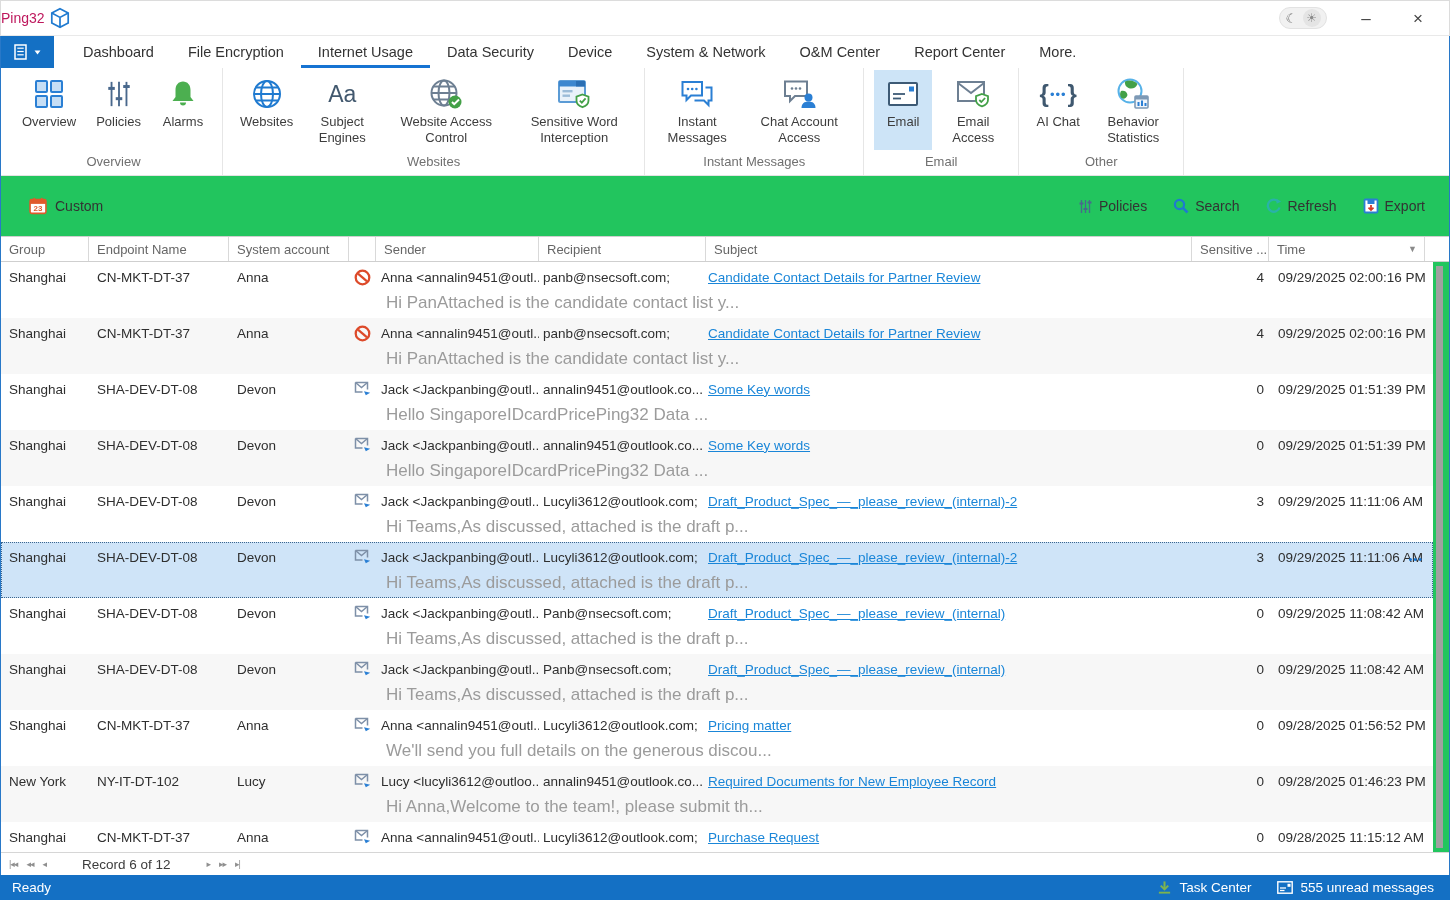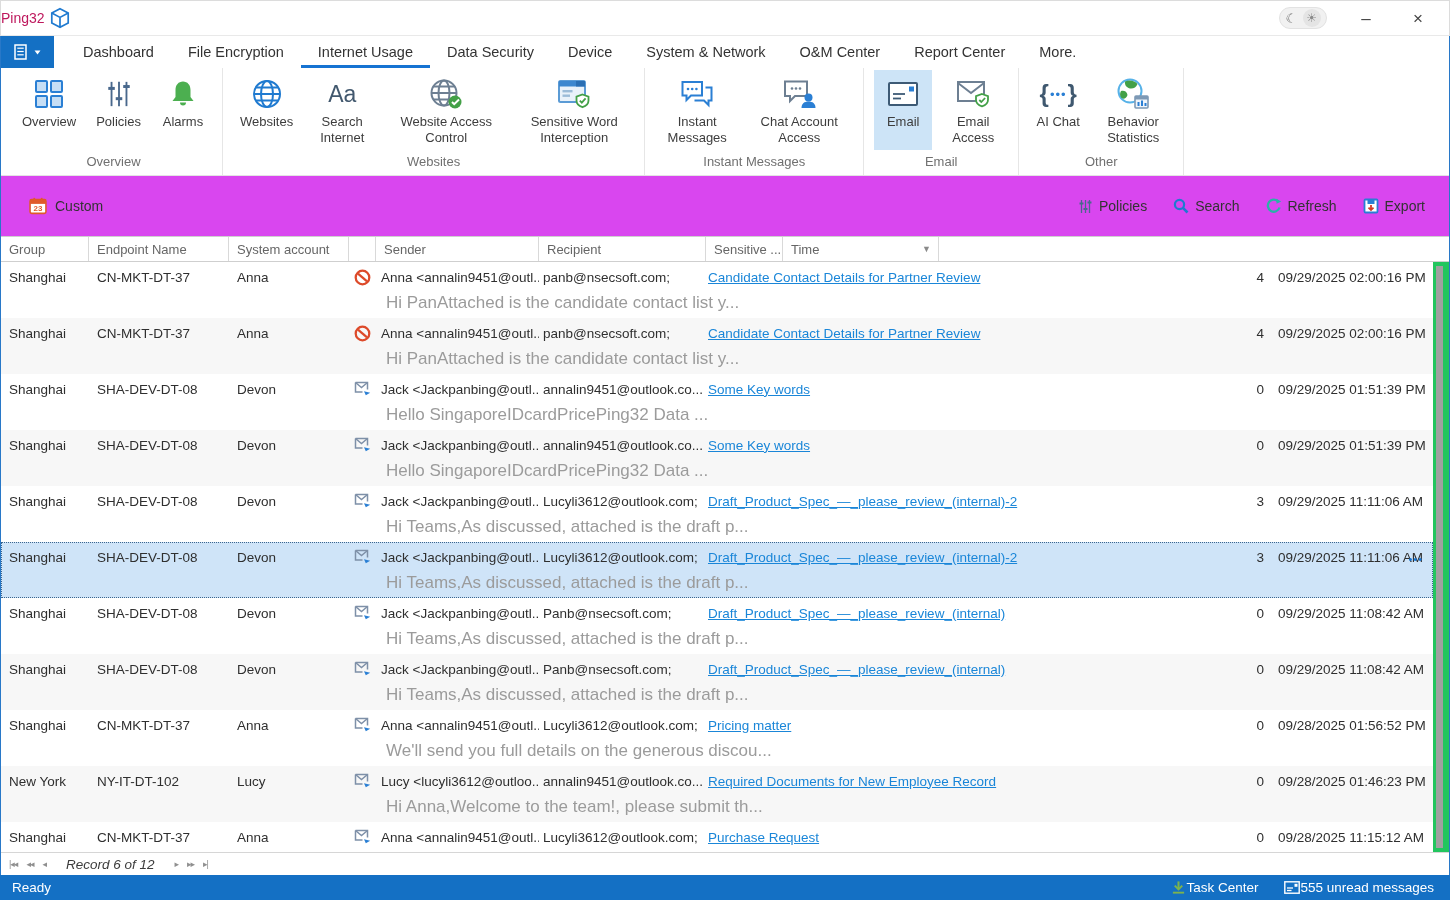--- a/index.html
+++ b/index.html
@@ -37,21 +37,21 @@
   .ritem{min-width:58px;height:80px;padding:6px 7px 0;display:flex;flex-direction:column;align-items:center;}
   .ritem.selected{background:#cde4f7;}
   .ricon{height:36px;display:flex;align-items:center;justify-content:center;}
   .rlabel{margin-top:2px;font-size:13px;color:#3d3d3d;text-align:center;line-height:1.2;}
   .glabel{font-size:13px;color:#707070;text-align:center;padding-bottom:6px;}
   .aa-glyph{font-size:23px;color:#42586e;}
   .brace{font-size:24px;color:#3f586f;font-weight:bold;line-height:1;}
   .brace-dots{font-size:13px;color:#2a7fd4;letter-spacing:1px;line-height:1;margin:0 1px;}
 
   
-  .toolbar{height:60px;display:flex;align-items:center;padding:0 24px 0 28px;background:#d946ef;}
+  .toolbar{height:60px;display:flex;align-items:center;padding:0 24px 0 28px;background:#22c55e;}
   .custom-btn{display:flex;align-items:center;gap:8px;font-size:14px;color:#333;}
   .tb-right{margin-left:auto;display:flex;align-items:center;gap:26px;}
   .tb-btn{display:flex;align-items:center;gap:6px;font-size:14px;color:#333;}
 
   
   .grid{flex:1;display:flex;flex-direction:column;min-height:0;}
   .grid-header{height:26px;display:flex;border-top:1px solid #cfcfcf;border-bottom:1px solid #cfcfcf;
     background:#fff;color:#666;font-size:13px;}
   .h{display:flex;align-items:center;padding-left:8px;border-right:1px solid #d9d9d9;height:100%;
     white-space:nowrap;overflow:hidden;}
@@ -86,27 +86,27 @@
   .row.icon-blocked .ic-blocked{display:block;}
   .row.icon-sent .ic-sent{display:block;}
   .more-btn{display:none;position:absolute;right:10px;top:11px;color:#1673d2;font-size:11px;letter-spacing:1px;}
   .row.selected .more-btn{display:block;}
   .vscroll{position:absolute;top:4px;bottom:4px;right:6px;width:7px;background:#a0a0a0;}
 
   
   .pager{height:23px;display:flex;align-items:center;gap:9px;padding-left:8px;
     border-top:1px solid #d6d6d6;background:#fff;font-size:13.5px;color:#3c3c3c;}
   .pnav{font-size:9px;color:#8f8f8f;letter-spacing:-1px;}
-  .precord{margin:0 11px;font-style:italic;}
+  .precord{margin:0 27px;}
 
   
   .statusbar{height:25px;background:#1470c4;color:#fff;display:flex;align-items:center;
     padding:0 12px;font-size:13.5px;}
   .sb-right{margin-left:auto;display:flex;align-items:center;gap:26px;padding-right:4px;}
-  .sb-item{display:flex;align-items:center;gap:0;}
+  .sb-item{display:flex;align-items:center;gap:7px;}
   svg{display:block;}
 </style>
 </head>
 <body>
 
 <div class="window">
 
   <div class="titlebar">
     <span class="logo">
       <svg width="22" height="22" viewBox="0 0 22 22" fill="none" stroke="#1f7ad0" stroke-width="1.7">
@@ -206,21 +206,21 @@
               <svg width="32" height="32" viewBox="0 0 32 32" fill="none" stroke="#1f7ad0" stroke-width="2">
                 <circle cx="16" cy="16" r="13"></circle>
                   <ellipse cx="16" cy="16" rx="6" ry="13"></ellipse>
                 <path d="M3 16 H29 M5 9.5 H27 M5 22.5 H27"></path>
                 </svg>
             </span>
             <span class="rlabel">Websites</span>
           </div>
           <div class="ritem">
             <span class="ricon aa-glyph">Aa</span>
-            <span class="rlabel" style="width:58px">Search Internet</span>
+            <span class="rlabel" style="width:58px">Subject Engines</span>
           </div>
           <div class="ritem">
             <span class="ricon">
               <svg width="34" height="32" viewBox="0 0 34 32" fill="none">
                 <g stroke="#6d7f92" stroke-width="2">
                     <circle cx="15" cy="15" r="12.5"></circle>
                     <ellipse cx="15" cy="15" rx="5.5" ry="12.5"></ellipse>
                 <path d="M2.5 15 H27.5 M4.5 8.5 H25.5 M4.5 21.5 H25.5"></path>
                   </g>
                 <circle cx="26" cy="24" r="6.5" fill="#43a047"></circle>
@@ -390,20 +390,21 @@
     </div>
 
     <div class="grid">
       <div class="grid-header">
         <div class="h w-group">Group</div>
         <div class="h w-endpoint">Endpoint Name</div>
         <div class="h w-account">System account</div>
         <div class="h w-icon"></div>
         <div class="h w-sender">Sender</div>
         <div class="h w-recipient">Recipient</div>
+        <div class="h w-subject">Subject</div>
         <div class="h w-sensitive">Sensitive ...</div>
         <div class="h w-time">
           <span>Time</span>
           <span class="time-caret">▼</span>
         </div>
         <div class="h h-stub"></div>
       </div>
 
       <div class="grid-body">
         <div class="rows-wrap">

